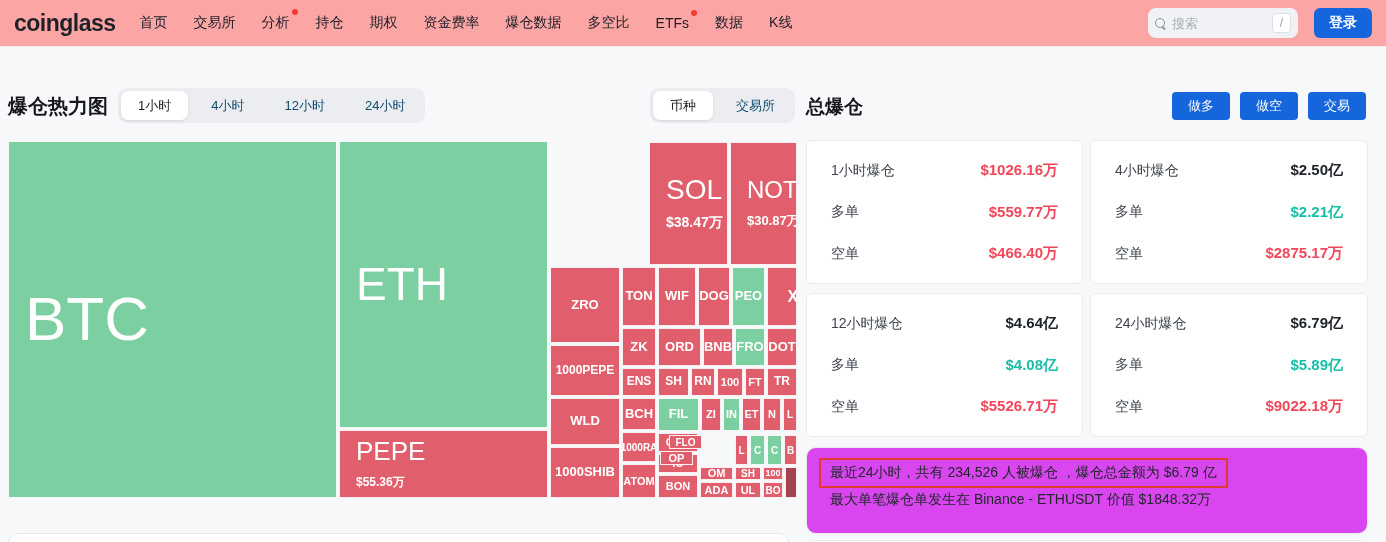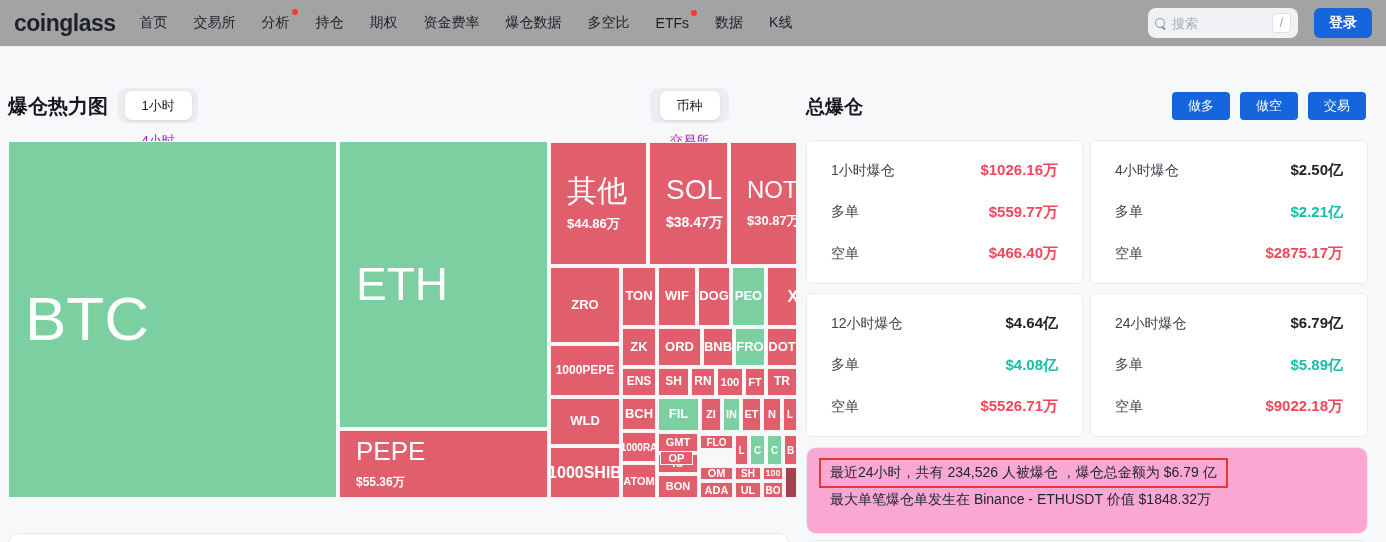--- a/index.html
+++ b/index.html
@@ -6,44 +6,44 @@
   html,body { width:1386px; height:542px; overflow:hidden; }
   body {
     position:relative;
     font-family:"Liberation Sans","DejaVu Sans",sans-serif;
     background:#f7f8fa;
     color:#1b1f27;
   }
   
   .topbar {
     position:absolute; left:0; top:0; width:1386px; height:47px;
-    background:#a3a3a3; border-bottom:1px solid #eef0f2;
+    background:#fca5a5; border-bottom:1px solid #eef0f2;
     display:flex; align-items:center; padding:0 14px;
   }
   .logo { font-size:23px; font-weight:700; color:#1d2128; letter-spacing:-0.5px; cursor:pointer; }
   .mainnav { display:flex; align-items:center; gap:26px; margin-left:24px; }
   .nav-item { position:relative; font-size:14px; color:#1b1f27; cursor:pointer; white-space:nowrap; }
   .nav-dot { position:absolute; top:-5px; right:-8px; width:6px; height:6px; border-radius:50%; background:#f43b2f; }
   .searchbox {
     margin-left:auto; width:150px; height:30px; background:#f0f2f5; border-radius:8px;
     display:flex; align-items:center; padding:0 7px; gap:6px;
   }
   .mag { position:relative; width:11px; height:11px; flex:0 0 auto; }
   .mag::before { content:""; position:absolute; left:0; top:0; width:8px; height:8px; border:1.6px solid #8d939e; border-radius:50%; }
   .mag::after { content:""; position:absolute; left:8px; top:8px; width:4px; height:1.6px; background:#8d939e; transform:rotate(45deg); transform-origin:0 0; }
   .searchbox input { flex:1; min-width:0; border:none; outline:none; background:transparent; font-size:13px; color:#333; font-family:inherit; }
   .searchbox input::placeholder { color:#a7adb8; }
   .slash-badge { width:19px; height:20px; background:#fff; border:1px solid #dde1e7; border-radius:4px; font-size:12px; color:#9aa1ac; display:flex; align-items:center; justify-content:center; }
   .login-btn { margin-left:16px; width:58px; height:30px; background:#1566dc; border:none; border-radius:6px; color:#fff; font-size:14px; font-weight:700; cursor:pointer; font-family:inherit; }
   
   .heat-title { position:absolute; left:8px; top:93px; font-size:20px; font-weight:700; color:#15171c; }
-  .tabgroup { position:absolute; top:88px; height:35px; background:#ecedf1; border-radius:9px; display:flex; align-items:center; padding:3px; gap:6px;flex-direction:column; }
+  .tabgroup { position:absolute; top:88px; height:35px; background:#ecedf1; border-radius:9px; display:flex; align-items:center; padding:3px; gap:6px; }
   .tabgroup.time { left:118px; }
   .tabgroup.mode { left:650px; }
-  .tab { height:29px; line-height:29px; padding:0 17px; font-size:13px; color:#a21caf; border-radius:7px; cursor:pointer; white-space:nowrap; }
+  .tab { height:29px; line-height:29px; padding:0 17px; font-size:13px; color:#0c4a6e; border-radius:7px; cursor:pointer; white-space:nowrap; }
   .tab.active { background:#fff; color:#17191e; box-shadow:0 1px 3px rgba(0,0,0,.1); }
   .totals-title { position:absolute; left:806px; top:94px; font-size:19px; font-weight:700; color:#15171c; }
   .action-btns { position:absolute; left:1172px; top:92px; display:flex; gap:10px; }
   .blue-btn { width:58px; height:28px; background:#1566dc; color:#fff; border:none; border-radius:4px; font-size:13px; font-weight:500; cursor:pointer; font-family:inherit; }
   
   .treemap { position:absolute; left:8px; top:141px; width:789px; height:357px; }
   .tile { position:absolute; display:flex; flex-direction:column; justify-content:center; align-items:center;
           overflow:hidden; color:#fff; cursor:pointer; border:1px solid rgba(255,255,255,.9); }
   .tile.red { background:#e15f6d; }
   .tile.green { background:#7ccfa0; }
@@ -55,21 +55,21 @@
   
   .card { position:absolute; width:277px; height:144px; background:#fff; border:1px solid #e9ebee; border-radius:6px;
           padding:20px 24px; display:flex; flex-direction:column; justify-content:space-between; }
   .crow { display:flex; justify-content:space-between; align-items:center; }
   .clabel { font-size:14px; color:#3f444d; }
   .cval { font-size:15px; font-weight:700; }
   .val-red { color:#f2465a; }
   .val-teal { color:#15bfa7; }
   .val-dark { color:#20242b; }
   
-  .summary-card { position:absolute; left:806px; top:447px; width:562px; height:87px; background:#f9a8d4;
+  .summary-card { position:absolute; left:806px; top:447px; width:562px; height:87px; background:#d946ef;
                   border:1px solid #e9ebee; border-radius:10px; padding:10px 12px; }
   .sline1 { display:inline-block; border:2px solid #e03a33; padding:4px 9px; font-size:14px; color:#23262d; white-space:nowrap; }
   .sline2 { margin-top:3px; padding-left:11px; font-size:14px; color:#23262d; white-space:nowrap; }
   
   .bottom-panel { position:absolute; background:#fff; border:1px solid #e7e9ed; border-radius:10px; height:40px; }
   .bottom-panel.left { left:8px; top:533px; width:781px; }
   .bottom-panel.right { left:806px; top:540px; width:562px; }
 </style>
 </head>
 <body>
@@ -119,43 +119,39 @@
     <div class="tile green big" style="left: 0px; top: 0px; width: 329px; height: 357px;">
       <div class="tlabel" style="font-size: 62px;">BTC</div>
     </div>
     <div class="tile green big" style="left: 331px; top: 0px; width: 209px; height: 287px;">
       <div class="tlabel" style="font-size: 46px;">ETH</div>
     </div>
     <div class="tile red big" style="left: 331px; top: 289px; width: 209px; height: 68px;">
       <div class="tlabel" style="font-size: 26px;">PEPE</div>
       <div class="tvalue" style="font-size: 12px;">$55.36万</div>
     </div>
-    <div class="tile red big" style="left: 542px; top: 1px; width: 97px; height: 123px;">
-      <div class="tlabel" style="font-size: 30px;">其他</div>
-      <div class="tvalue" style="font-size: 13px;">$44.86万</div>
-    </div>
     <div class="tile red big" style="left: 641px; top: 1px; width: 79px; height: 123px;">
       <div class="tlabel" style="font-size: 28px;">SOL</div>
       <div class="tvalue" style="font-size: 14px;">$38.47万</div>
     </div>
     <div class="tile red big" style="left: 722px; top: 1px; width: 67px; height: 123px;">
       <div class="tlabel" style="font-size: 24px;">NOT</div>
       <div class="tvalue" style="font-size: 13px;">$30.87万</div>
     </div>
     <div class="tile red" style="left: 542px; top: 126px; width: 70px; height: 76px;">
       <div class="tlabel" style="font-size: 13px;">ZRO</div>
     </div>
     <div class="tile red" style="left: 542px; top: 204px; width: 70px; height: 51px;">
       <div class="tlabel" style="font-size: 12px;">1000PEPE</div>
     </div>
     <div class="tile red" style="left: 542px; top: 257px; width: 70px; height: 47px;">
       <div class="tlabel" style="font-size: 13px;">WLD</div>
     </div>
     <div class="tile red" style="left: 542px; top: 306px; width: 70px; height: 51px;">
-      <div class="tlabel" style="font-size: 16px;">1000SHIB</div>
+      <div class="tlabel" style="font-size: 13px;">1000SHIB</div>
     </div>
     <div class="tile red" style="left: 614px; top: 126px; width: 34px; height: 59px;">
       <div class="tlabel" style="font-size: 13px;">TON</div>
     </div>
     <div class="tile red" style="left: 614px; top: 187px; width: 34px; height: 38px;">
       <div class="tlabel" style="font-size: 13px;">ZK</div>
     </div>
     <div class="tile red" style="left: 614px; top: 227px; width: 34px; height: 28px;">
       <div class="tlabel" style="font-size: 12px;">ENS</div>
     </div>
@@ -227,21 +223,21 @@
     </div>
     <div class="tile red" style="left: 650px; top: 292px; width: 40px; height: 19px;">
       <div class="tlabel" style="font-size: 11px;">GMT</div>
     </div>
     <div class="tile red" style="left: 650px; top: 313px; width: 40px; height: 19px;">
       <div class="tlabel" style="font-size: 11px;">IO</div>
     </div>
     <div class="tile red" style="left: 650px; top: 334px; width: 40px; height: 23px;">
       <div class="tlabel" style="font-size: 11px;">BON</div>
     </div>
-    <div class="tile red" style="left: 692px; top: 294px; width: 33px; height: 14px; text-align: center;">
+    <div class="tile red" style="left: 661px; top: 294px; width: 33px; height: 14px; text-align: center;">
       <div class="tlabel" style="font-size: 10px;">FLO</div>
     </div>
     <div class="tile red" style="left: 652px; top: 310px; width: 33px; height: 14px; justify-content: flex-end;">
       <div class="tlabel" style="font-size: 11px;">OP</div>
     </div>
     <div class="tile red" style="left: 692px; top: 326px; width: 33px; height: 13px;">
       <div class="tlabel" style="font-size: 11px;">OM</div>
     </div>
     <div class="tile red" style="left: 692px; top: 341px; width: 33px; height: 16px;">
       <div class="tlabel" style="font-size: 11px;">ADA</div>

